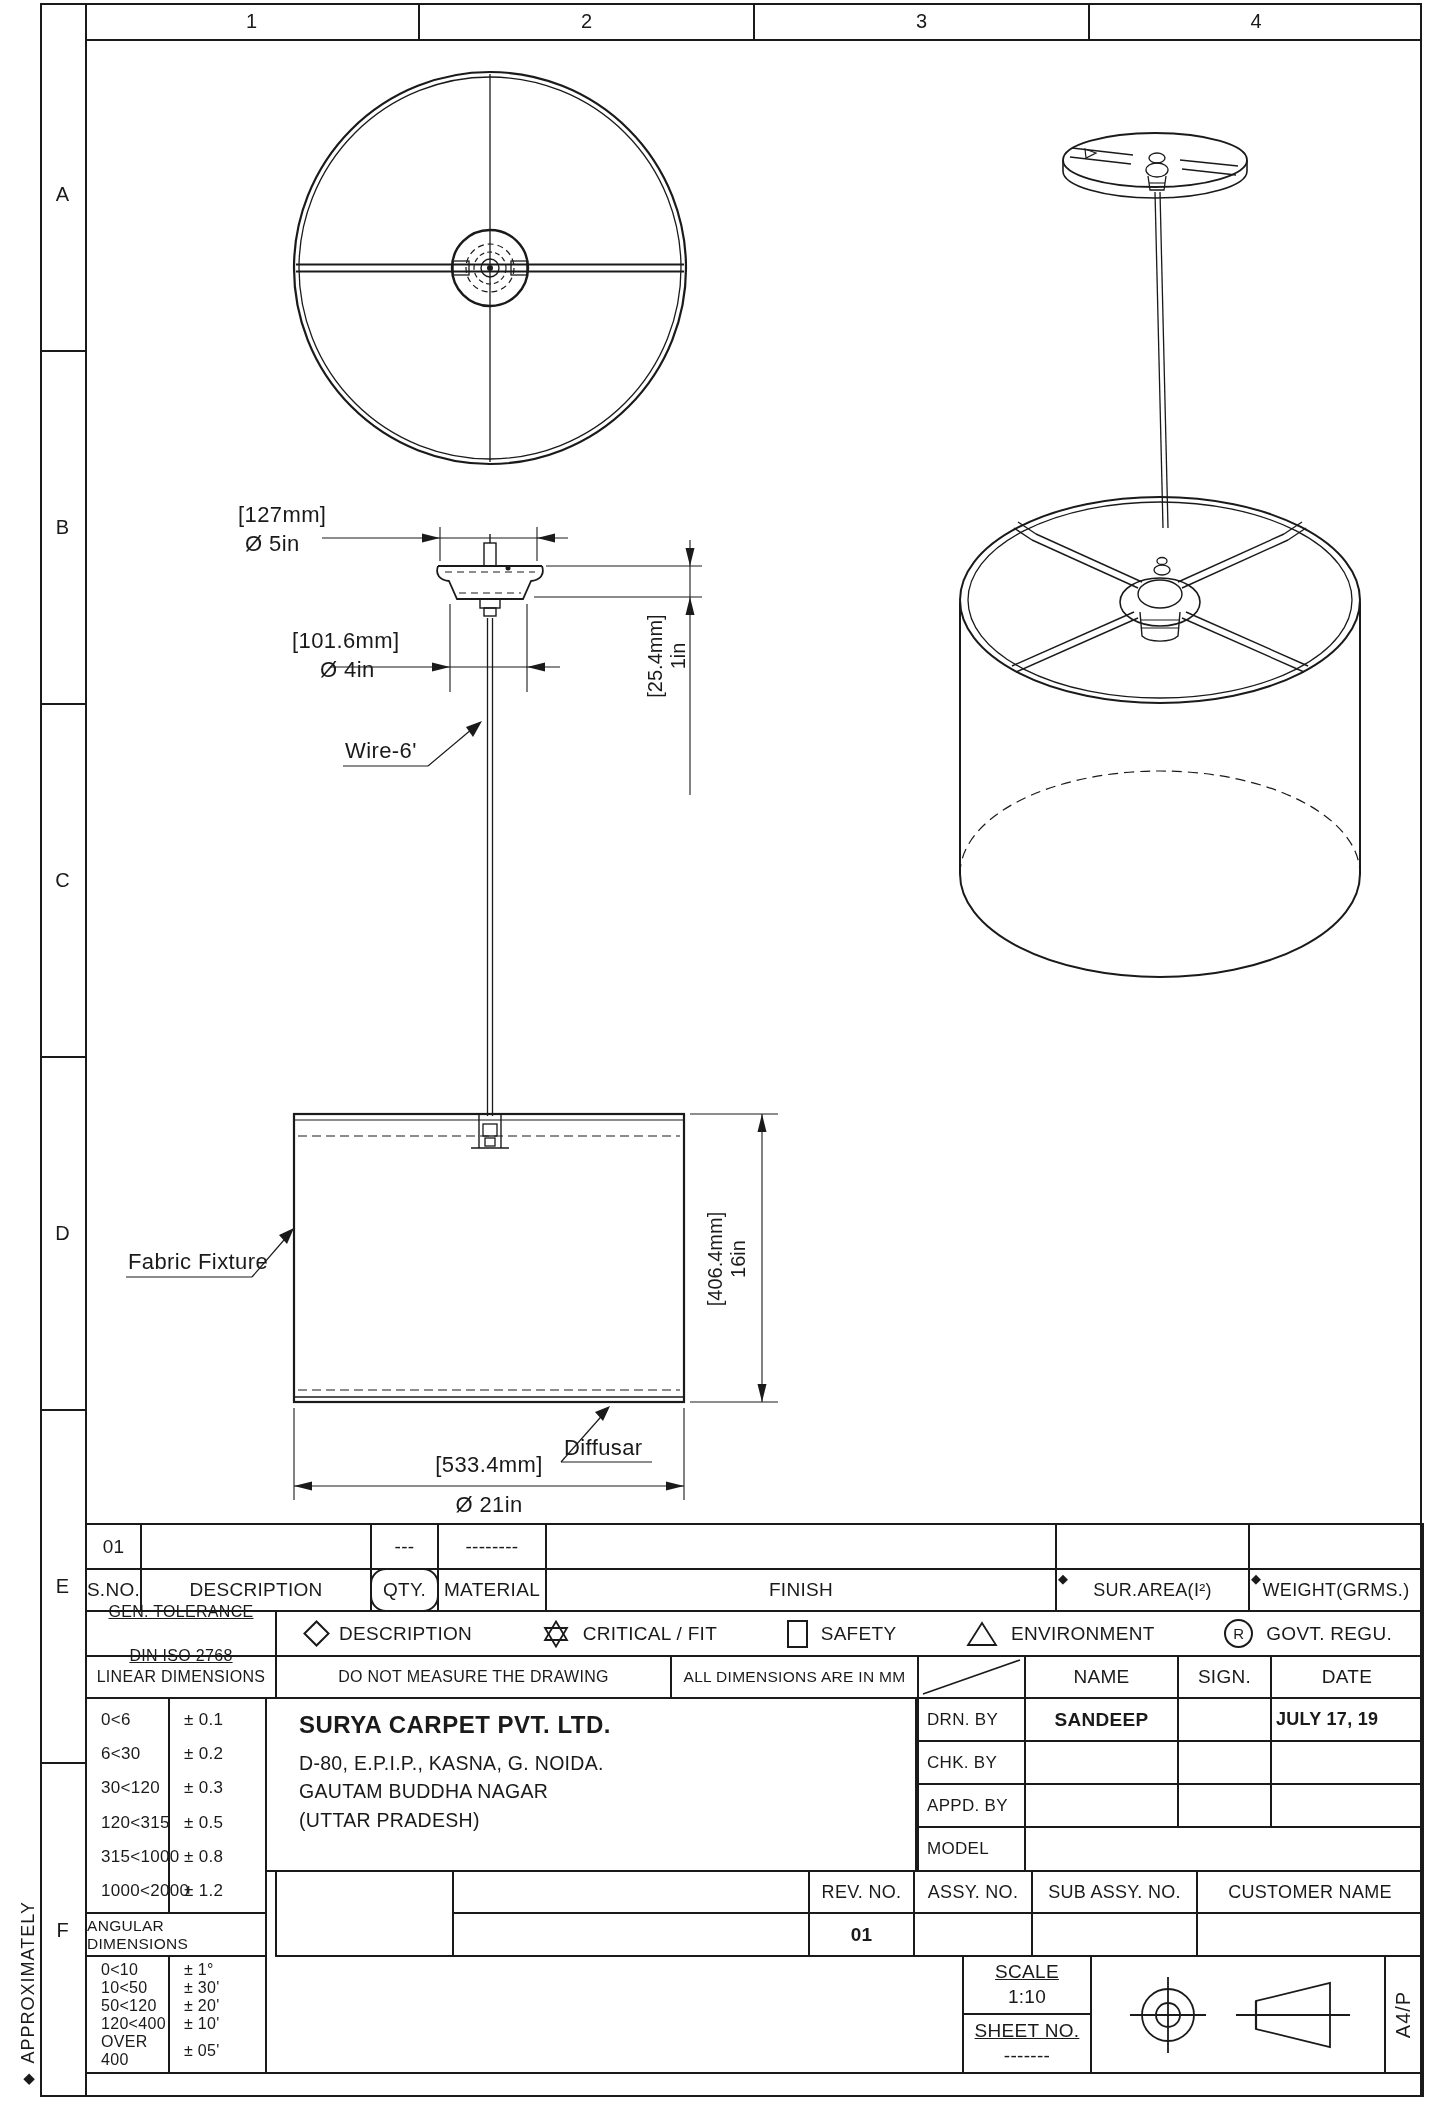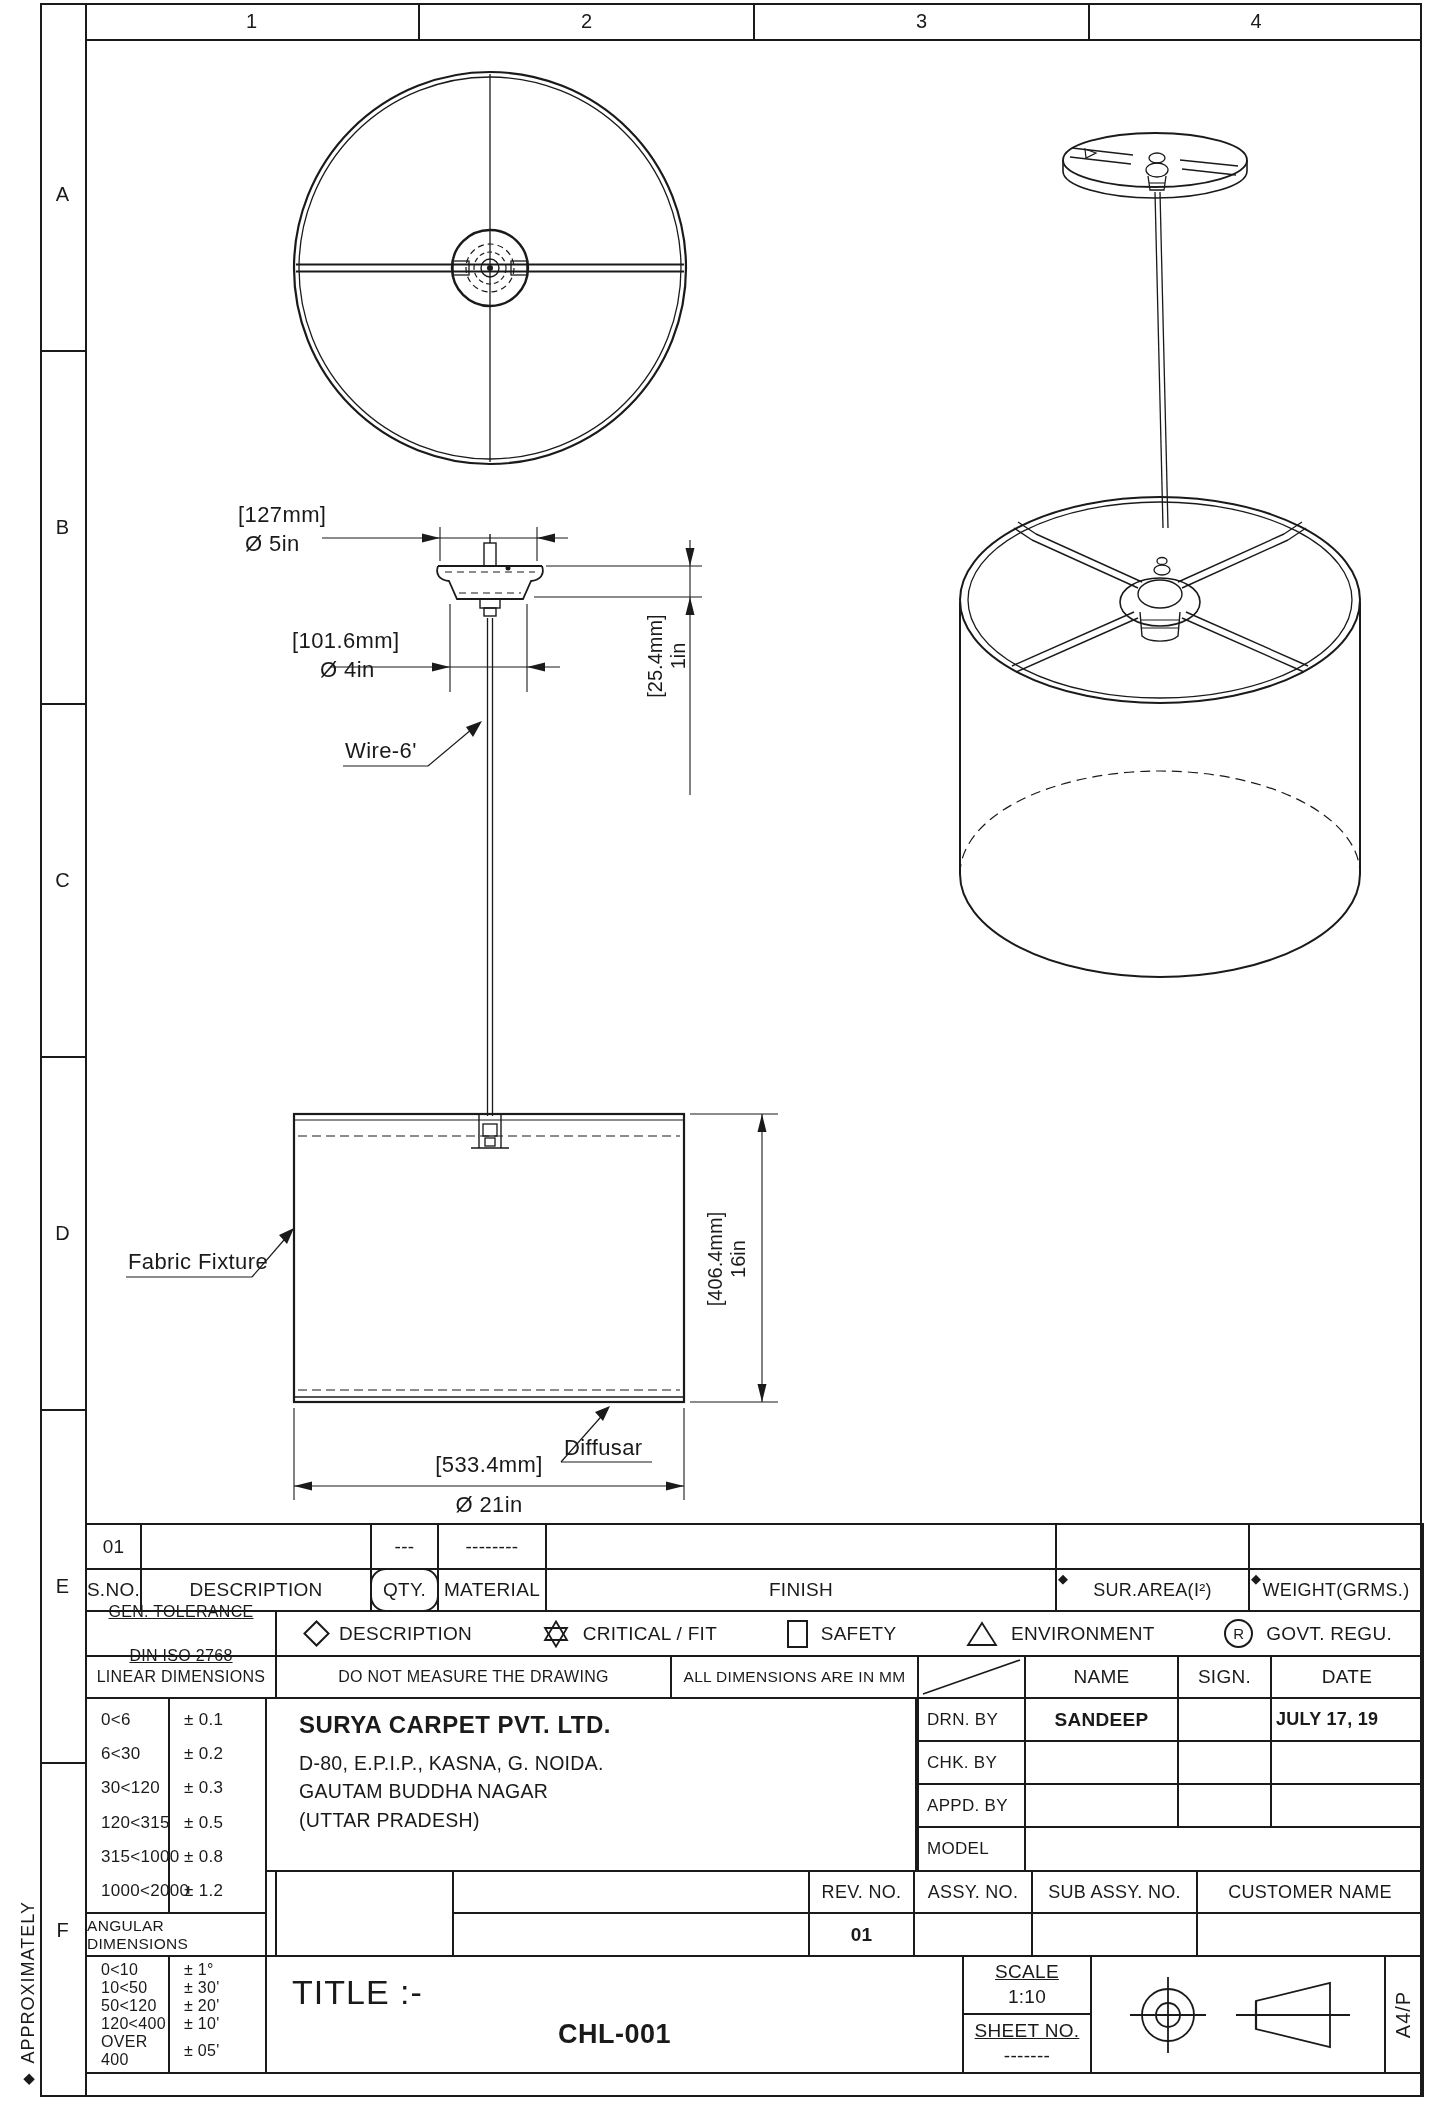--- a/index.html
+++ b/index.html
@@ -379,24 +379,20 @@
       <span class="tr-l">120&lt;400</span>
       <span class="tr-r">± 10'</span>
       </div>
     <div class="tolrow">
       <span class="tr-l">OVER 400</span>
       <span class="tr-r">± 05'</span>
       </div>
   </div>
   <div class="abs" style="left:168px;top:1957px;width:2px;height:115px;background:#1a1a1a;"></div>
 
-  <div class="cell" style="left:265px;top:1955px;width:699px;height:119px;">
-    <div class="abs" style="left:25px;top:16px;font-size:34px;letter-spacing:1px;">TITLE :-</div>
-    <div class="abs b" style="left:0;right:0;top:62px;text-align:center;font-size:27px;letter-spacing:.5px;">CHL-001</div>
-  </div>
   <div class="cell" style="left:962px;top:1955px;width:130px;height:60px;flex-direction:column;line-height:1.3;">
     <span class="u">SCALE</span>
     <span>1:10</span>
   </div>
   <div class="cell" style="left:962px;top:2013px;width:130px;height:61px;flex-direction:column;line-height:1.3;">
     <span class="u">SHEET NO.</span>
     <span>-------</span>
   </div>
   <div class="cell" style="left:1090px;top:1955px;width:296px;height:119px;">
     <svg width="280" height="110" viewBox="0 0 280 110">

